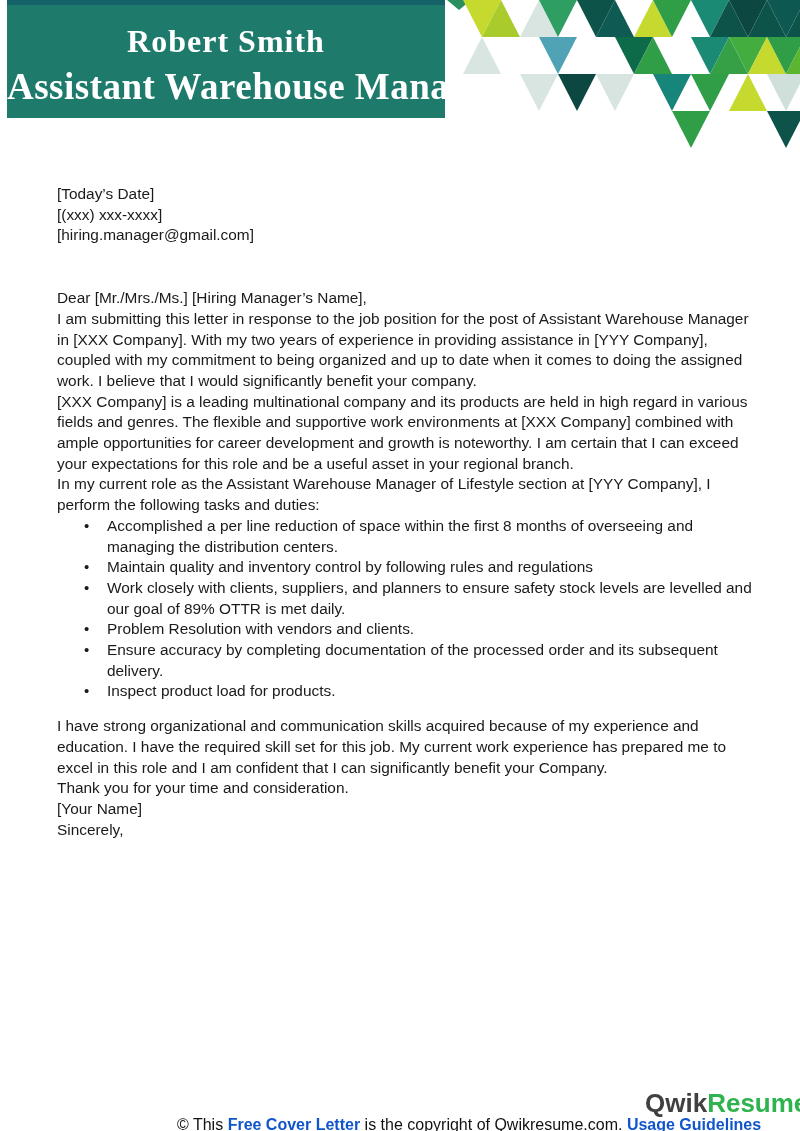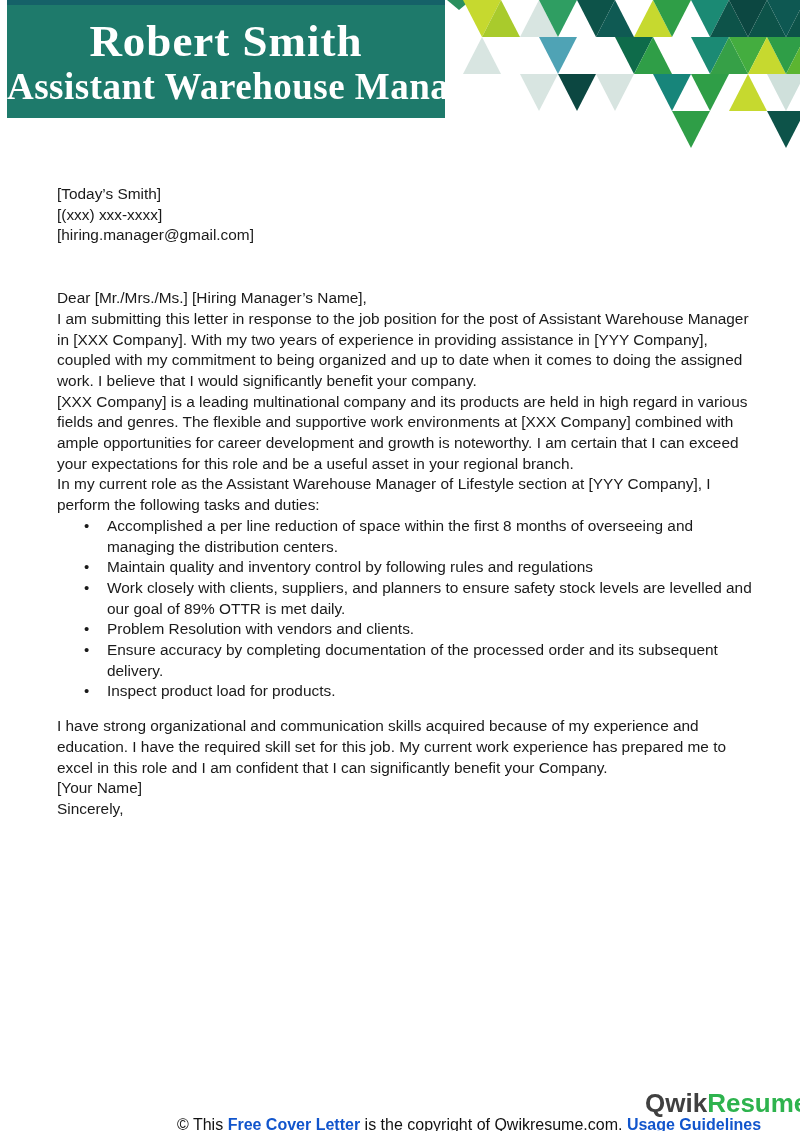--- a/index.html
+++ b/index.html
@@ -8,21 +8,21 @@
     font-family:"Liberation Sans","DejaVu Sans",sans-serif;color:#1a1a1a;
   }
   
   .header-band{
     position:absolute;left:7px;top:0;width:438px;height:118px;
     background:#1E7A6B;border-top:5px solid #156168;box-sizing:border-box;
     text-align:center;color:#ffffff;
   }
   .candidate-name{
     font-family:"Liberation Serif","DejaVu Serif",serif;
-    font-weight:bold;font-size:45px;line-height:52px;margin-top:10px;
+    font-weight:bold;font-size:32px;line-height:52px;margin-top:10px;
     letter-spacing:1px;white-space:nowrap;
   }
   .candidate-title{
     font-family:"Liberation Serif","DejaVu Serif",serif;
     font-weight:bold;font-size:37px;line-height:36px;margin-top:2px;
     letter-spacing:0.5px;white-space:nowrap;
   }
   .mosaic{position:absolute;top:0;right:0;width:356px;height:170px;}
   
   .letter{
@@ -96,21 +96,21 @@
       <polygon points="152,74 190,74 171,111" fill="#D7E4E0"></polygon>
       <polygon points="209,74 247,74 228,111" fill="#17857A"></polygon>
       <polygon points="247,74 285,74 266,111" fill="#2F9E47"></polygon>
       <polygon points="285,111 323,111 304,74" fill="#C6D92F"></polygon>
       <polygon points="323,74 361,74 342,111" fill="#CFE0DB"></polygon>
       <polygon points="228,111 266,111 247,148" fill="#2F9E47"></polygon>
       <polygon points="323,111 361,111 342,148" fill="#0D5349"></polygon>
     </svg>
 
   <div class="letter">
-    <p class="blk-date">[Today’s Smith]</p>
+    <p class="blk-date">[Today’s Date]</p>
 
     <div class="blk-addr" id="addr-block">
         <div>[(xxx) xxx-xxxx]</div>
         <div>[hiring.manager@gmail.com]</div>
       </div>
 
     <p class="blk-salutation">Dear [Mr./Mrs./Ms.] [Hiring Manager’s Name],</p>
 
     <p class="blk-p1">I am submitting this letter in response to the job position for the post of Assistant Warehouse Manager in [XXX Company]. With my two years of experience in providing assistance in [YYY Company], coupled with my commitment to being organized and up to date when it comes to doing the assigned work. I believe that I would significantly benefit your company.</p>
     <p class="blk-p2">[XXX Company] is a leading multinational company and its products are held in high regard in various fields and genres. The flexible and supportive work environments at [XXX Company] combined with ample opportunities for career development and growth is noteworthy. I am certain that I can exceed your expectations for this role and be a useful asset in your regional branch.</p>
@@ -119,20 +119,21 @@
     <ul class="duties" id="duties-list">
         <li>Accomplished a per line reduction of space within the first 8 months of overseeing and managing the distribution centers.</li>
         <li>Maintain quality and inventory control by following rules and regulations</li>
         <li>Work closely with clients, suppliers, and planners to ensure safety stock levels are levelled and our goal of 89% OTTR is met daily.</li>
         <li>Problem Resolution with vendors and clients.</li>
         <li>Ensure accuracy by completing documentation of the processed order and its subsequent delivery.</li>
         <li>Inspect product load for products.</li>
       </ul>
 
     <p class="blk-p4">I have strong organizational and communication skills acquired because of my experience and education. I have the required skill set for this job. My current work experience has prepared me to excel in this role and I am confident that I can significantly benefit your Company.</p>
+    <p class="blk-thanks">Thank you for your time and consideration.</p>
 
     <p>[Your Name]</p>
     <p>Sincerely,</p>
   </div>
 
   <p class="copyright"><span>© This </span><a href="#" class="ft-link" style="color: rgb(17, 85, 204);">Free Cover Letter</a><span> is the copyright of Qwikresume.com. </span><a href="#" class="ft-link" style="color: rgb(17, 85, 204);">Usage Guidelines</a></p>
 
   <div class="logo"><span id="logo-qwik" style="color: #404040;">Qwik</span><span id="logo-resume" style="color: rgb(46, 179, 78);">Resume</span></div>
 
 </div>

